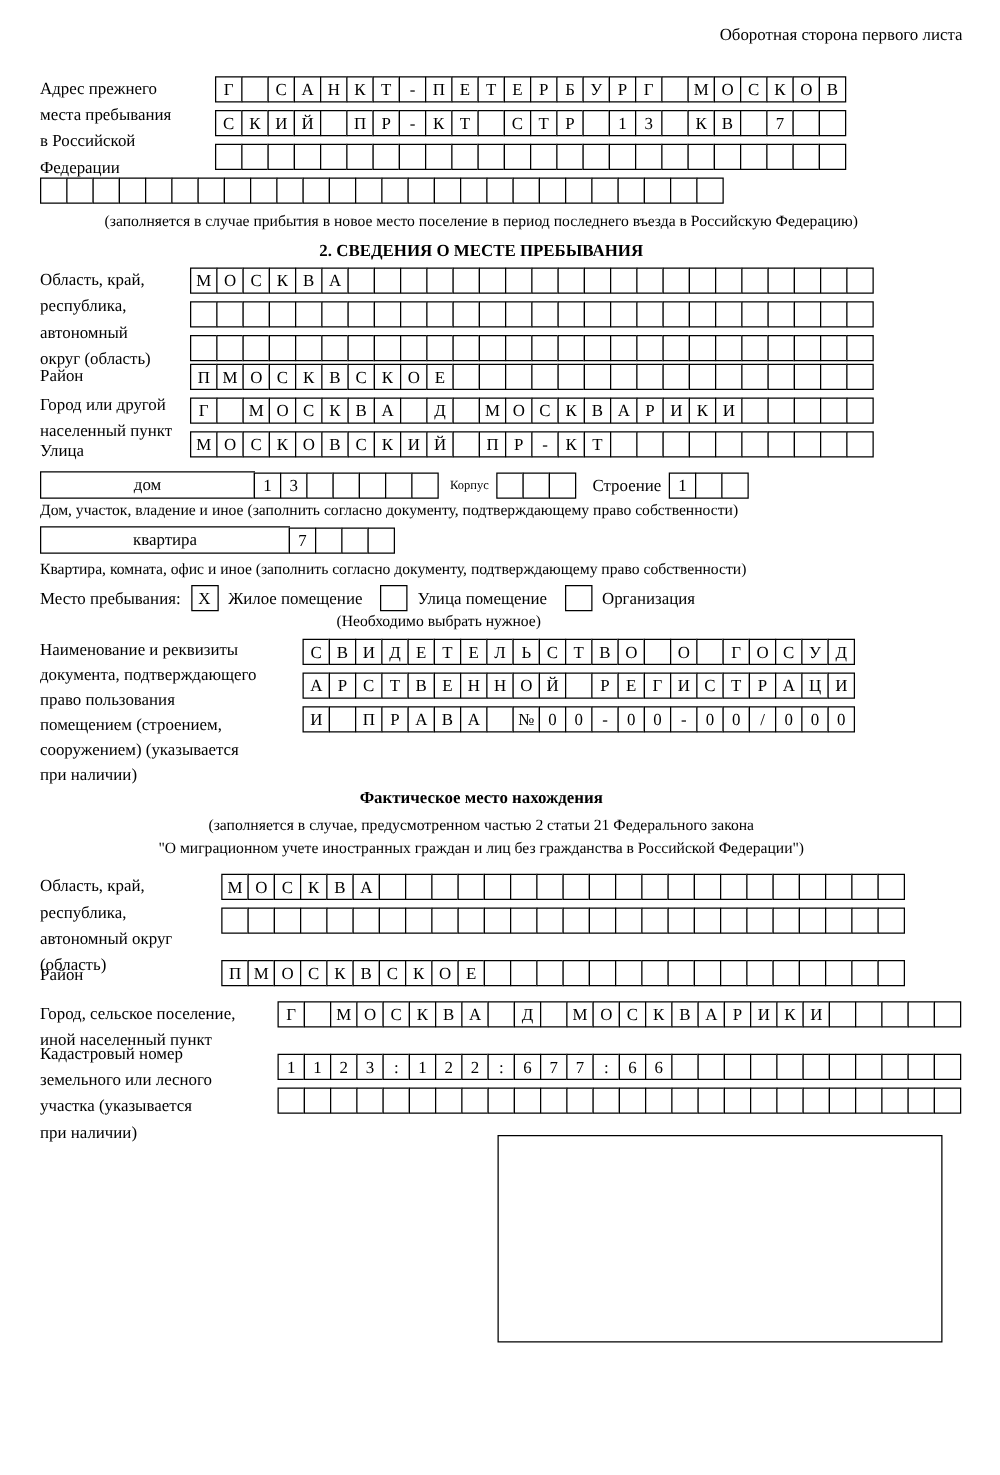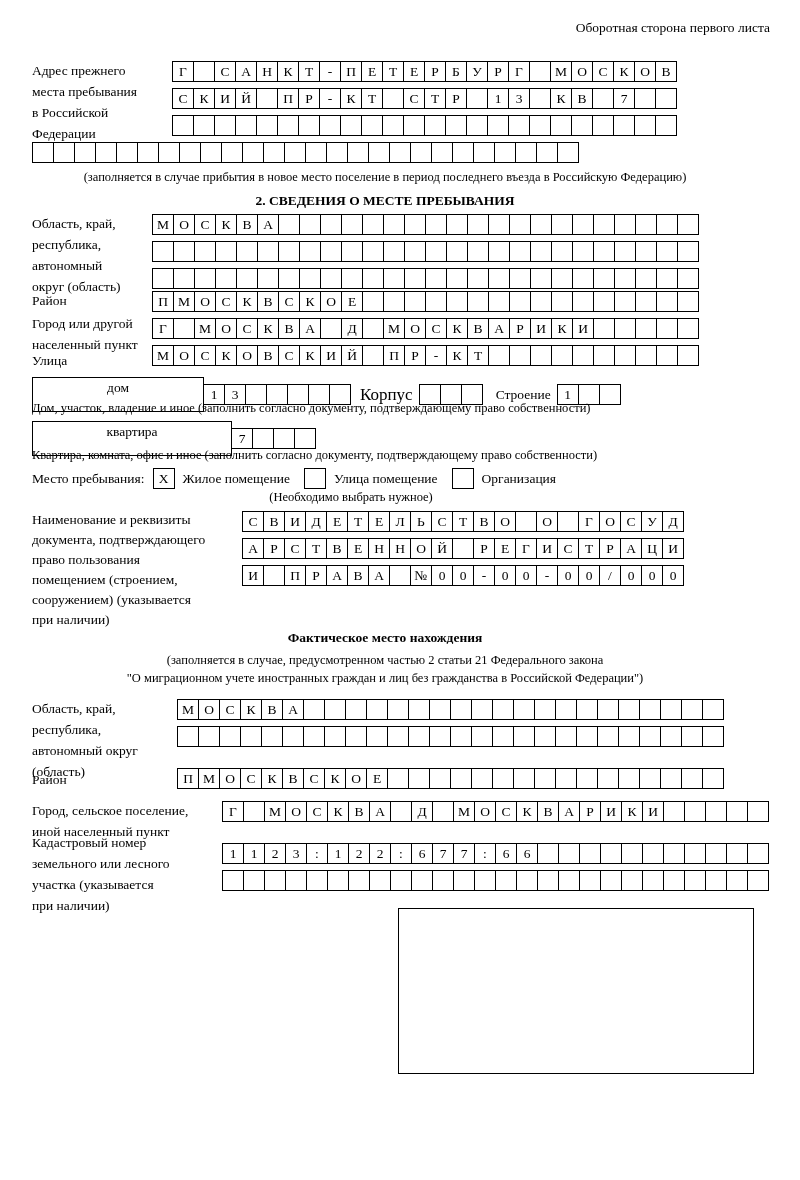--- a/index.html
+++ b/index.html
@@ -44,21 +44,21 @@
     box-sizing: border-box;
     font-size: 13.5px;
     line-height: 19px;
     text-align: center;
     font-family: "Liberation Serif", serif;
     background: #fff;
   }
 
   .boxlabel {
     border: 1px solid #000;
-    height: 35px;
+    height: 22px;
     box-sizing: border-box;
     font-size: 13.5px;
     line-height: 19px;
     text-align: center;
     background: #fff;
     margin-right: -1px;
   }
 
   .inline-row { display: flex; align-items: center; }
 
@@ -400,21 +400,21 @@
     <div class="cells" id="s2-house">
         <div class="cell">1</div>
         <div class="cell">3</div>
         <div class="cell"></div>
         <div class="cell"></div>
         <div class="cell"></div>
         <div class="cell"></div>
         <div class="cell"></div>
       </div>
     <div style="width:10px;"></div>
-    <div class="lbl" style="font-size:17px;">Корпус</div>
+    <div class="lbl" style="font-size:10px;">Корпус</div>
     <div style="width:6px;"></div>
     <div class="cells" id="s2-korpus">
         <div class="cell"></div>
         <div class="cell"></div>
         <div class="cell"></div>
       </div>
     <div style="width:14px;"></div>
     <div class="lbl" style="font-size:13.5px;">Строение</div>
     <div style="width:6px;"></div>
     <div class="cells" id="s2-stroenie">

